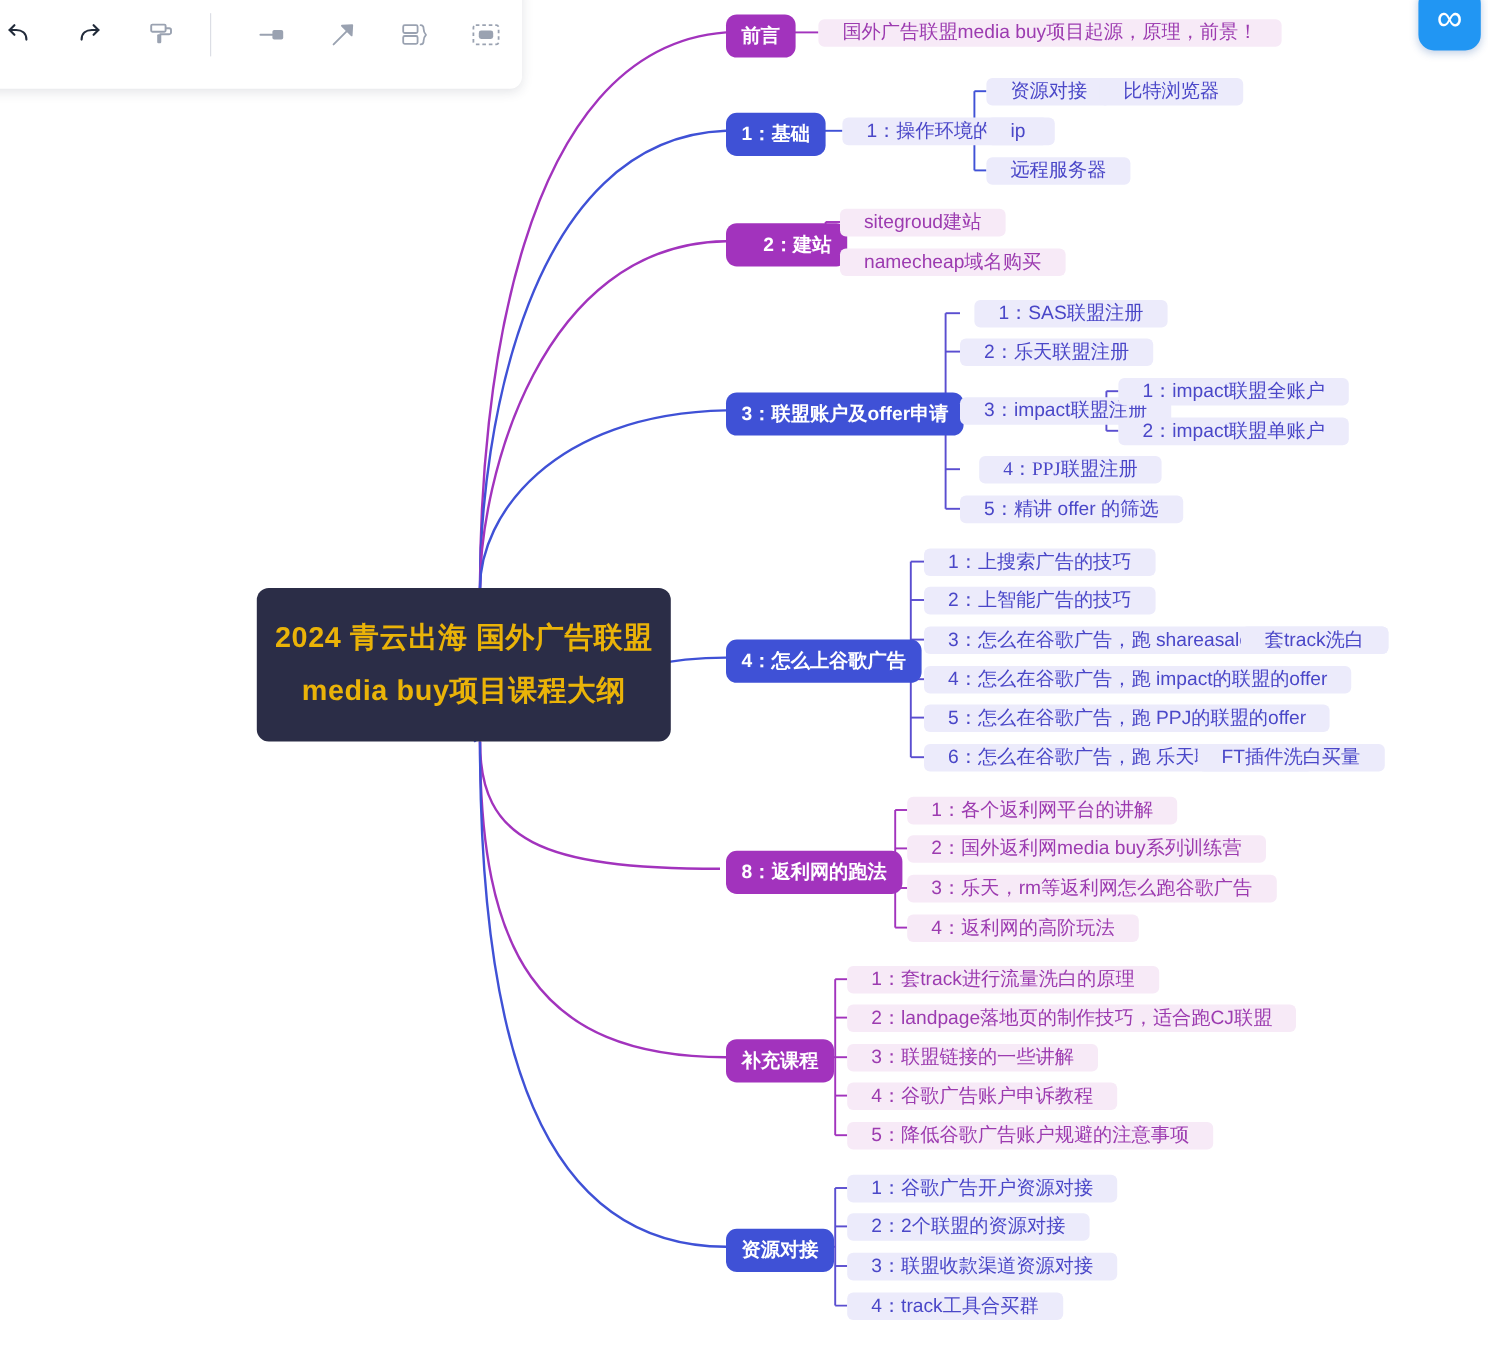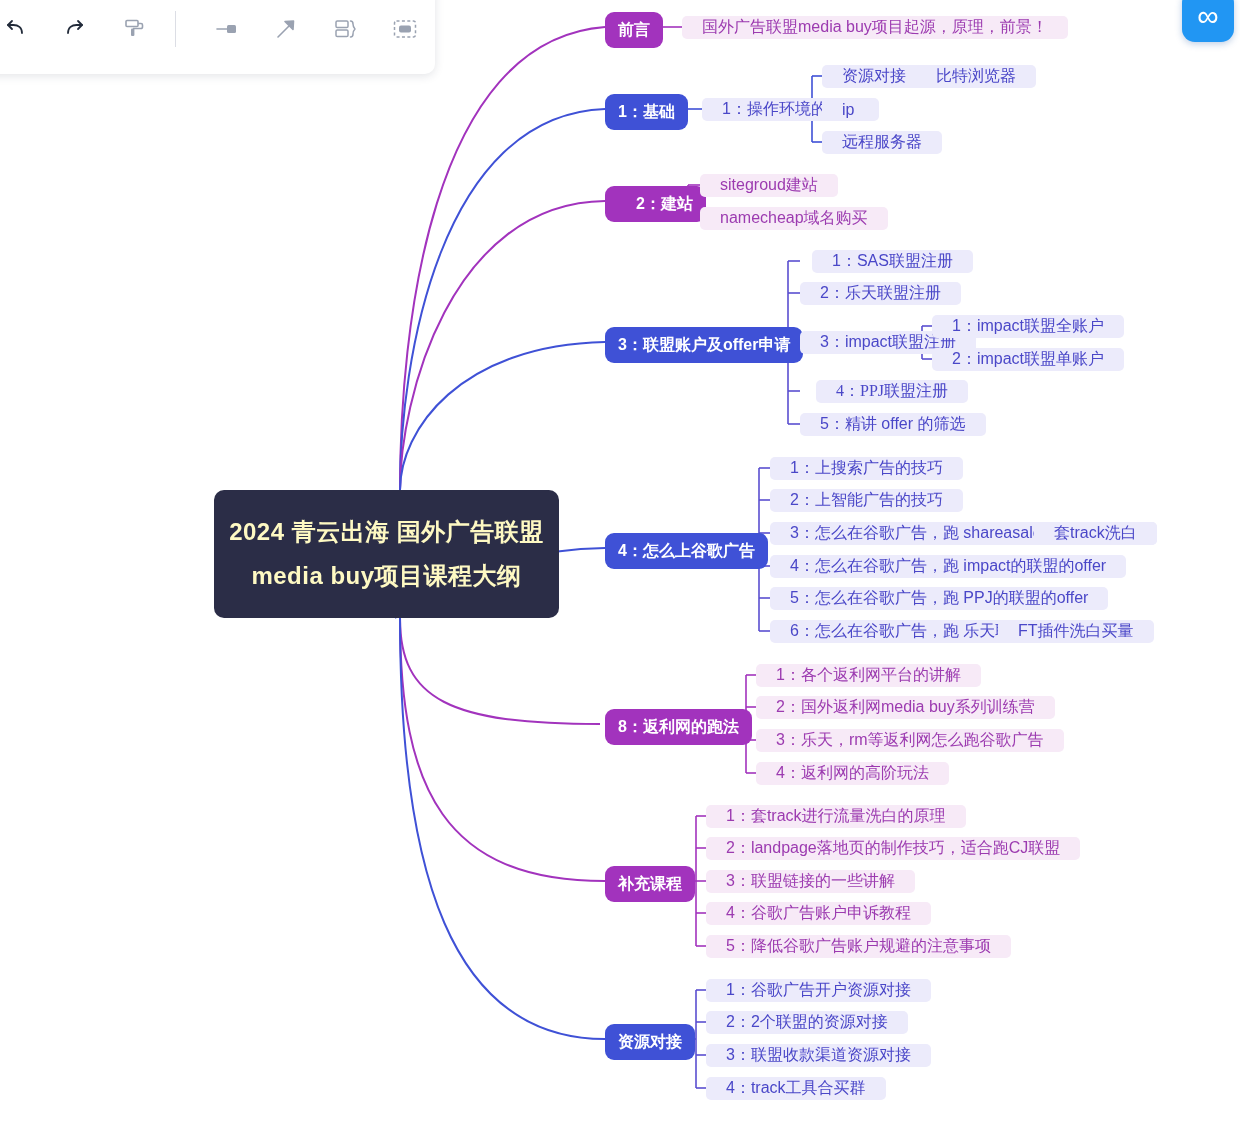--- a/index.html
+++ b/index.html
@@ -68,21 +68,21 @@
     z-index: 5;
     white-space: nowrap;
     box-sizing: border-box;
   }
 
   #root-node {
     left: 214px; top: 490px;
     width: 345px; height: 128px;
     background: #2b2d47;
     border-radius: 10px;
-    color: #fef9c3;
+    color: #eab308;
     display: flex;
     flex-direction: column;
     align-items: center;
     justify-content: center;
     gap: 20px;
     font-size: 24px;
     font-weight: bold;
     letter-spacing: .5px;
     z-index: 10;
   }

